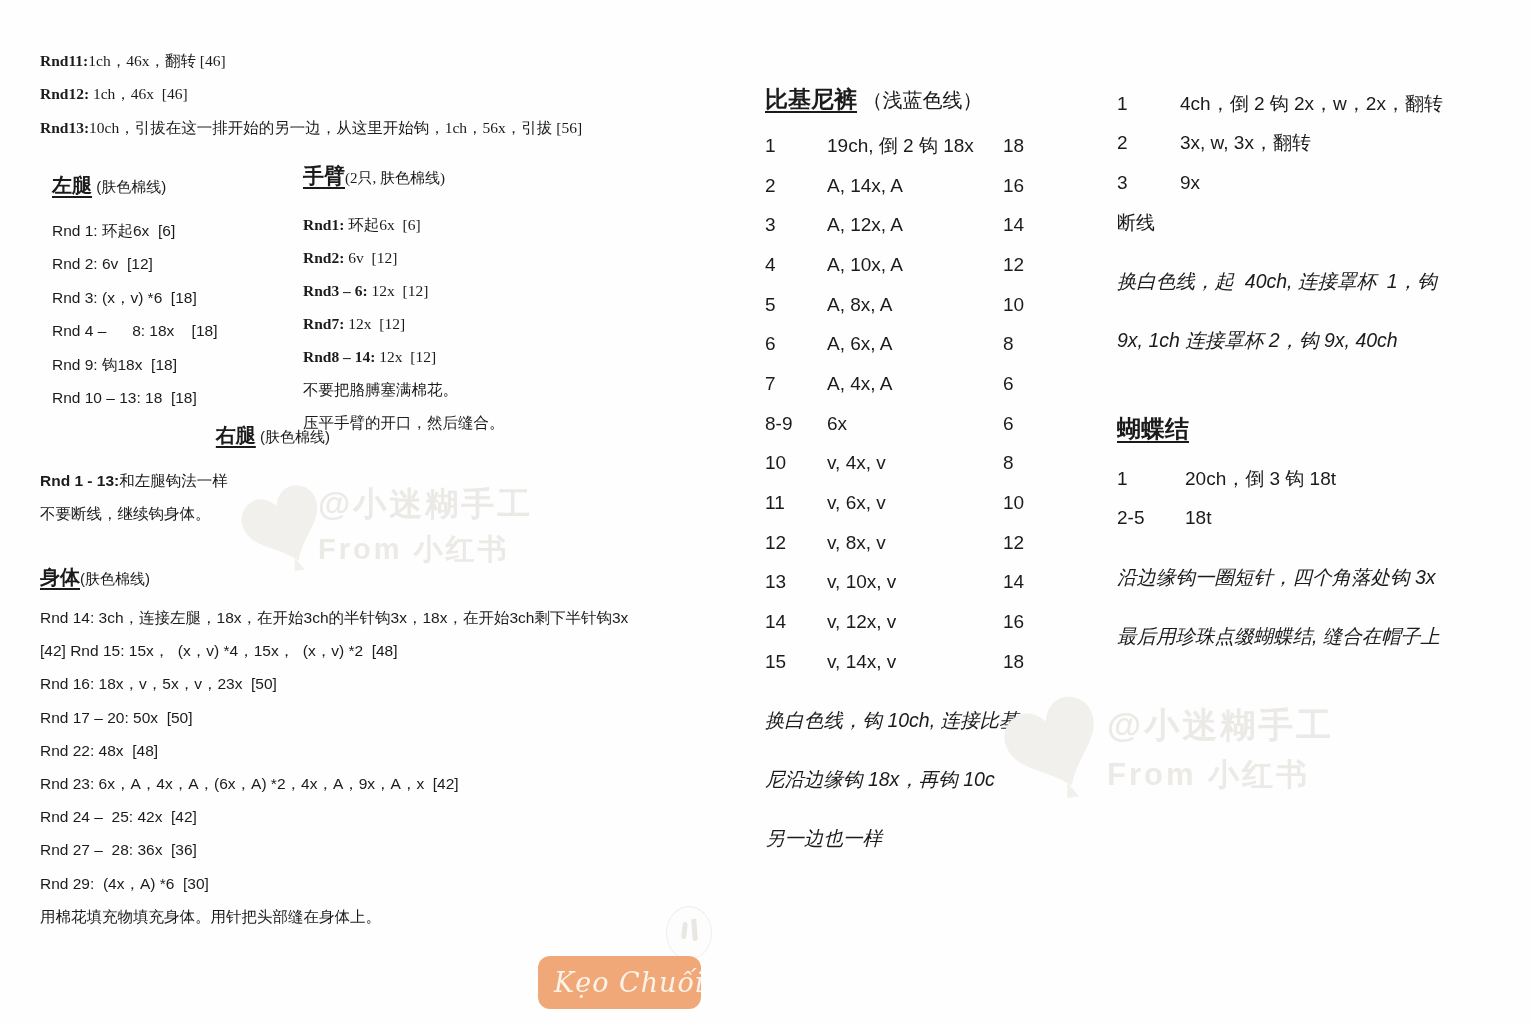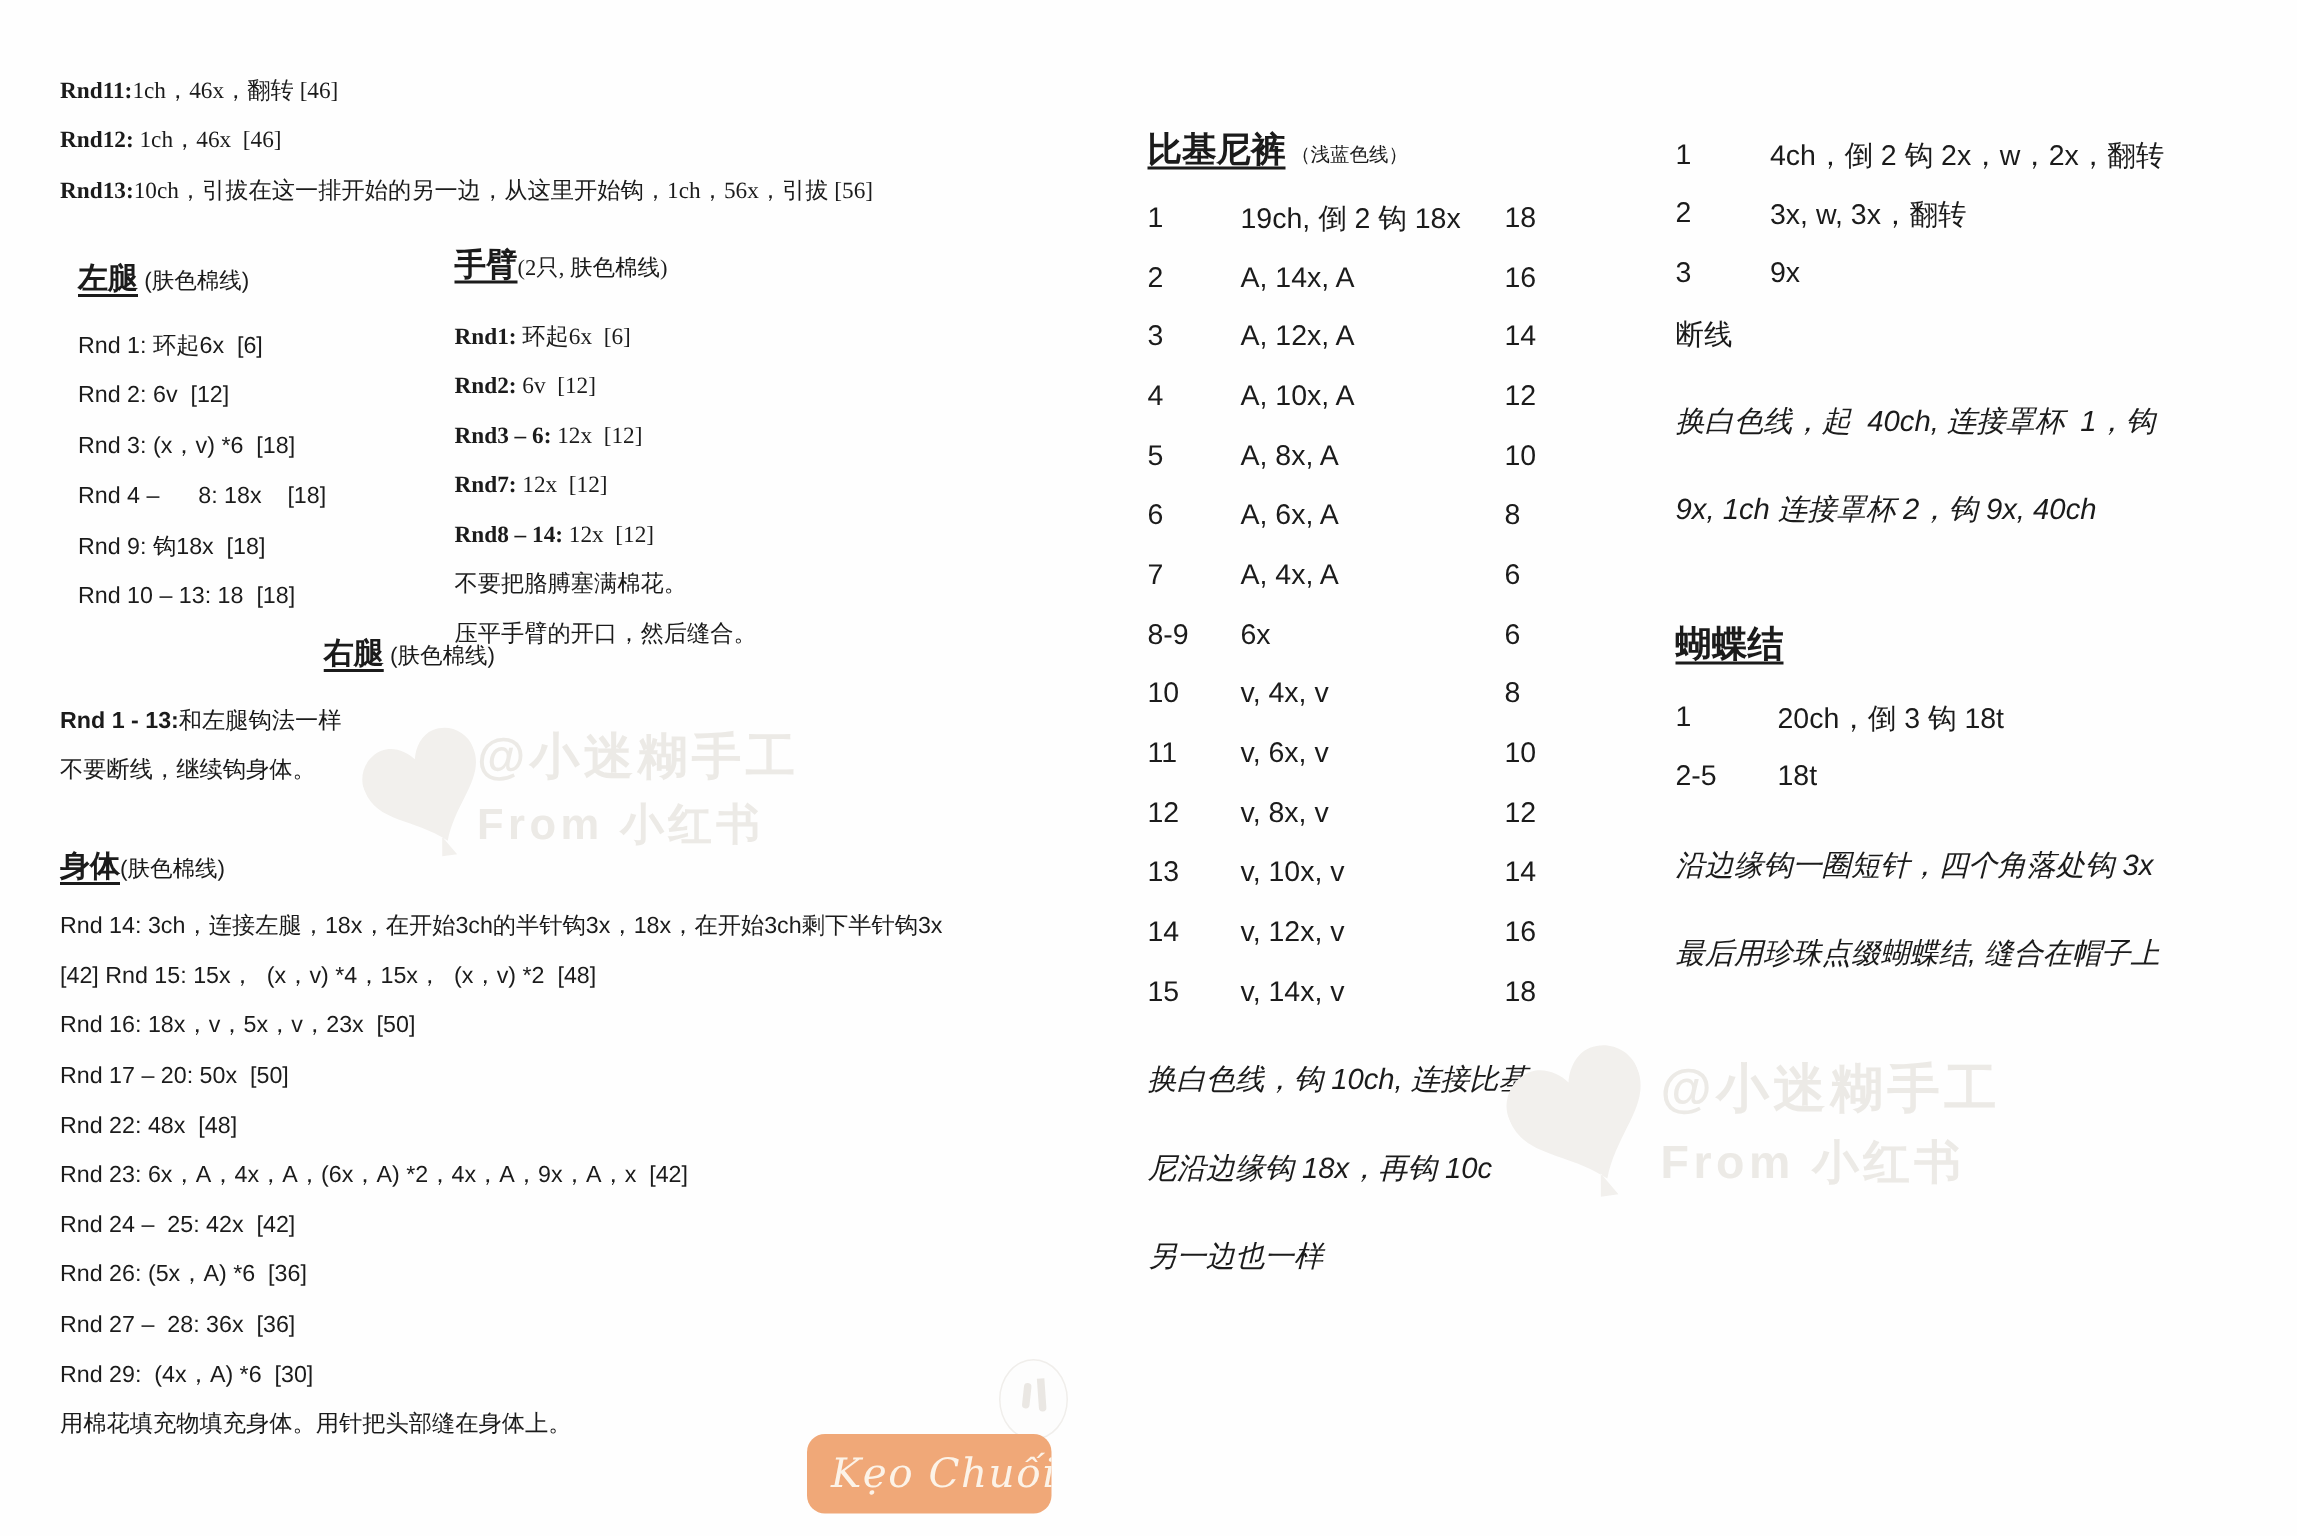--- a/index.html
+++ b/index.html
@@ -36,21 +36,21 @@
   #arm .sec-hdr{height:46px;}
   #arm .sec-hdr .t{font-size:21px;}
   #arm .line{line-height:33px;}
 
   #body-sec{left:40px;top:564px;width:670px;font-size:15.5px;}
   #body-sec .sec-hdr{height:37px;}
   #body-sec .line{line-height:33.2px;}
 
   
   .tbl-hdr .t{font-size:23px;font-weight:bold;}
-  .tbl-hdr .n{font-size:13px;}
+  .tbl-hdr .n{font-size:20px;}
   .trow{display:flex;align-items:center;font-size:19px;white-space:pre-wrap;}
   .trow .no{flex:0 0 auto;}
   .trow .ins{flex:0 0 auto;}
   .nline{white-space:pre-wrap;font-size:19.5px;font-style:italic;}
 
   #bikini{left:765px;top:84px;width:275px;}
   #bikini .tbl-hdr{height:42px;}
   #bikini .trow{height:39.7px;}
   #bikini .no{width:62px;}
   #bikini .ins{width:176px;}
@@ -122,21 +122,20 @@
 
 <div id="body-sec" class="abs sans">
   <div class="sec-hdr"><span class="t u">身体</span><span class="n">(肤色棉线)</span></div>
   <p class="line"><span>Rnd 14:</span><span> 3ch，连接左腿，18x，在开始3ch的半针钩3x，18x，在开始3ch剩下半针钩3x</span></p>
   <p class="line"><span>[42] Rnd 15:</span><span> 15x，  (x，v) *4，15x，  (x，v) *2  [48]</span></p>
   <p class="line"><span>Rnd 16:</span><span> 18x，v，5x，v，23x  [50]</span></p>
   <p class="line"><span>Rnd 17 – 20:</span><span> 50x  [50]</span></p>
   <p class="line"><span>Rnd 22:</span><span> 48x  [48]</span></p>
   <p class="line"><span>Rnd 23:</span><span> 6x，A，4x，A，(6x，A) *2，4x，A，9x，A，x  [42]</span></p>
   <p class="line"><span>Rnd 24 –</span><span>  25: 42x  [42]</span></p>
-  <p class="line"><span>Rnd 26:</span><span> (5x，A) *6  [36]</span></p>
   <p class="line"><span>Rnd 27 –</span><span>  28: 36x  [36]</span></p>
   <p class="line"><span>Rnd 29:</span><span>  (4x，A) *6  [30]</span></p>
   <p class="line">用棉花填充物填充身体。用针把头部缝在身体上。</p>
 </div>
 
 <div id="bikini" class="abs sans">
   <div class="tbl-hdr"><span class="t u">比基尼裤</span><span class="n"> （浅蓝色线）</span></div>
   <div class="trow"><span class="no">1</span><span class="ins">19ch, 倒 2 钩 18x</span><span class="cnt">18</span></div>
   <div class="trow"><span class="no">2</span><span class="ins">A, 14x, A</span><span class="cnt">16</span></div>
   <div class="trow"><span class="no">3</span><span class="ins">A, 12x, A</span><span class="cnt">14</span></div>

